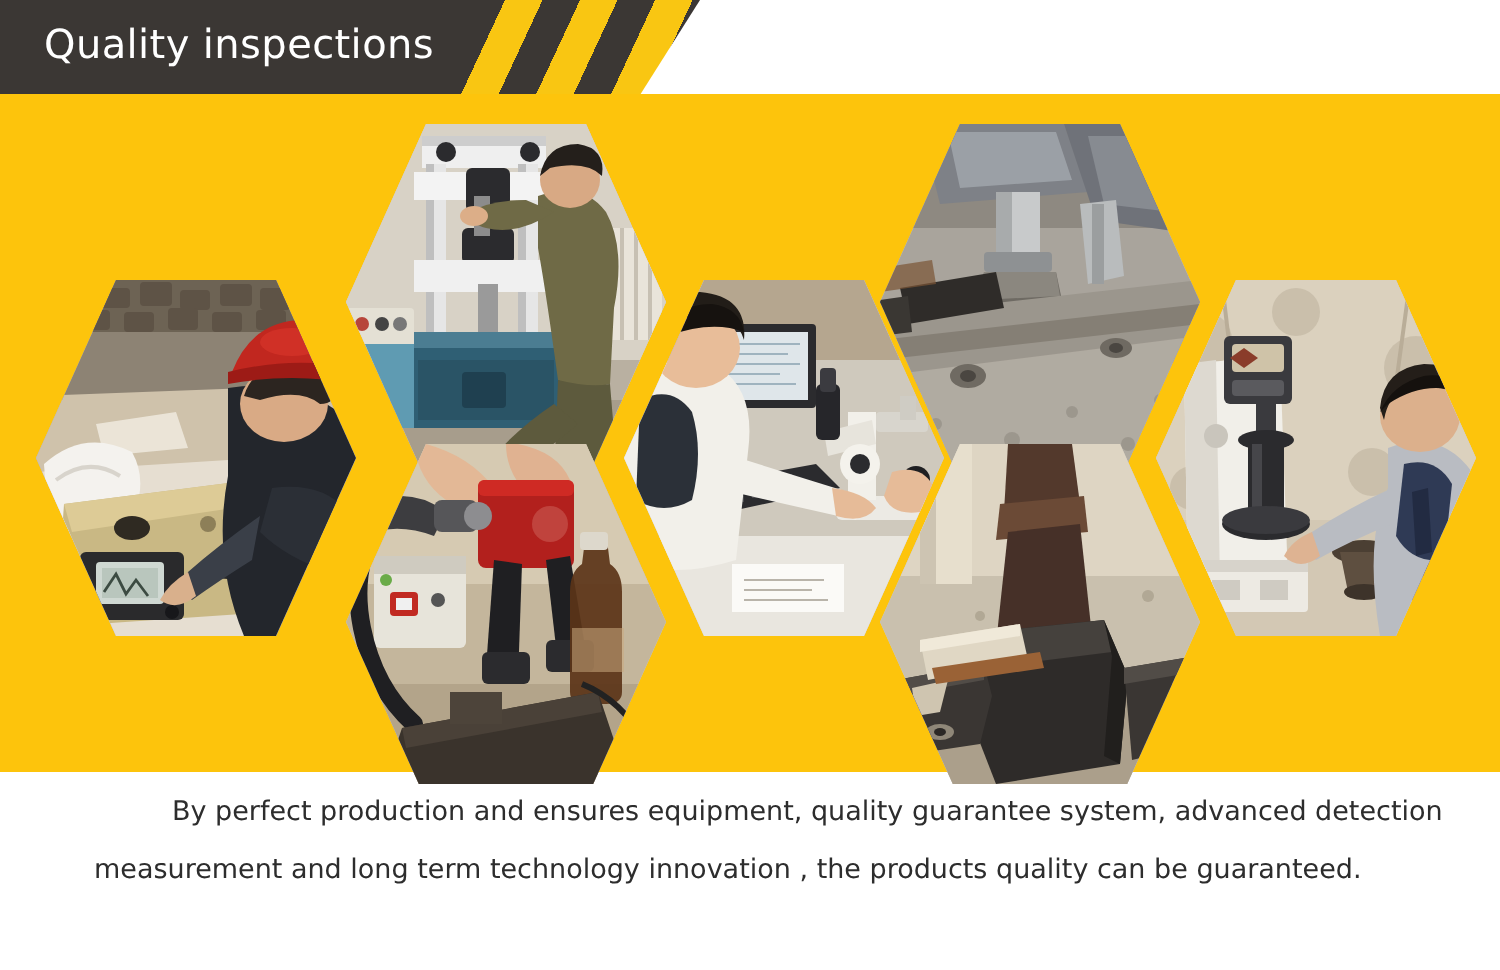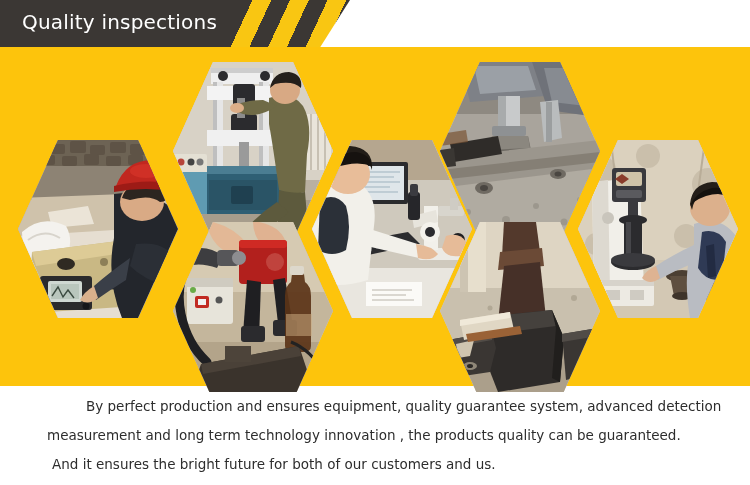--- a/index.html
+++ b/index.html
@@ -459,16 +459,15 @@
           <path d="M112 66 Q118 52 134 48 Q148 46 152 56 Q134 50 116 62 Z" fill="#15110e"></path>
         </svg>
       </div>
     </div>
 
   </div>
 
   <div class="caption">
     <div class="cap-line cap-l1" style="color: rgb(45, 45, 45);">By perfect production and ensures equipment, quality guarantee system, advanced detection</div>
     <div class="cap-line cap-l2" style="color: rgb(45, 45, 45);">measurement and long term technology innovation , the products quality can be guaranteed.</div>
-    <div class="cap-line cap-l3" style="color: rgb(45, 45, 45);">And it ensures the bright future for both of our customers and us.</div>
   </div>
 
 </div>
 
 </body></html>

